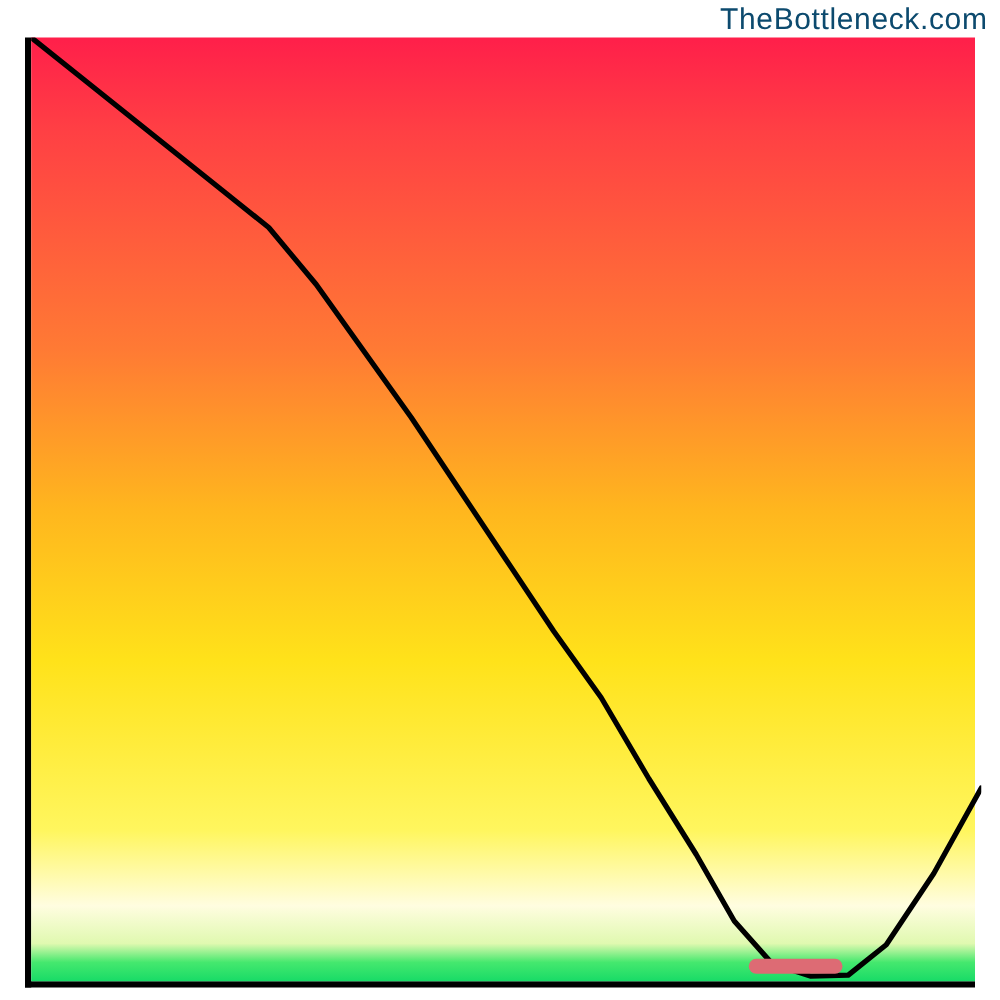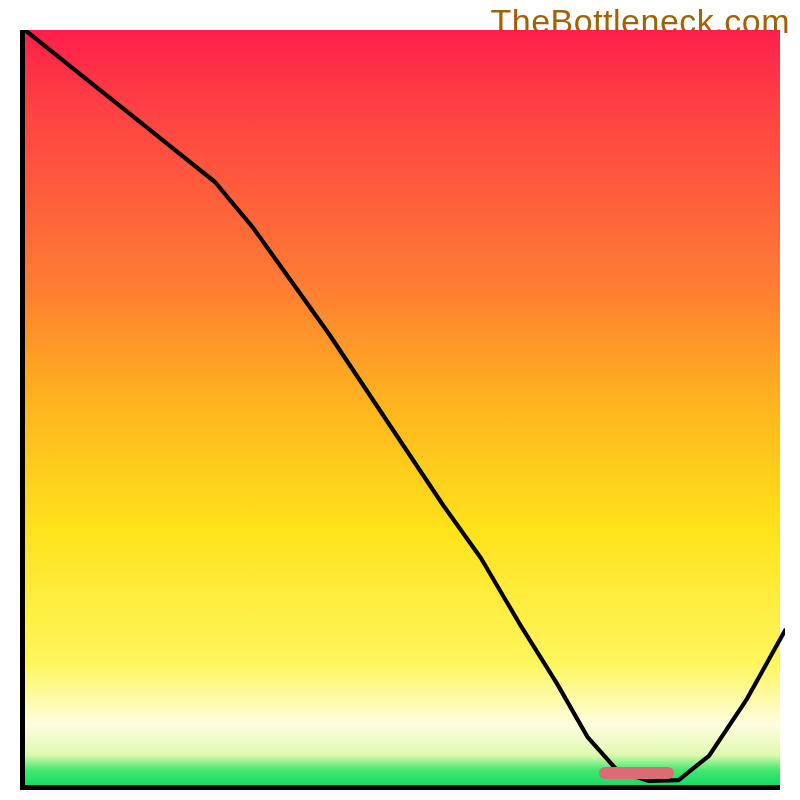--- a/index.html
+++ b/index.html
@@ -13,23 +13,23 @@
   }
   .frame {
     position: relative;
     width: 800px;
     height: 800px;
   }
   .watermark {
     position: absolute;
     top: 2px;
     right: 10px;
-    font-size: 34px;
+    font-size: 24px;
     font-weight: 500;
-    color: #a16207;
+    color: #0c4a6e;
     letter-spacing: 0.5px;
     pointer-events: none;
     user-select: none;
   }
   .plot-outer {
     position: absolute;
     left: 20px;
     top: 30px;
     width: 760px;
     height: 760px;

